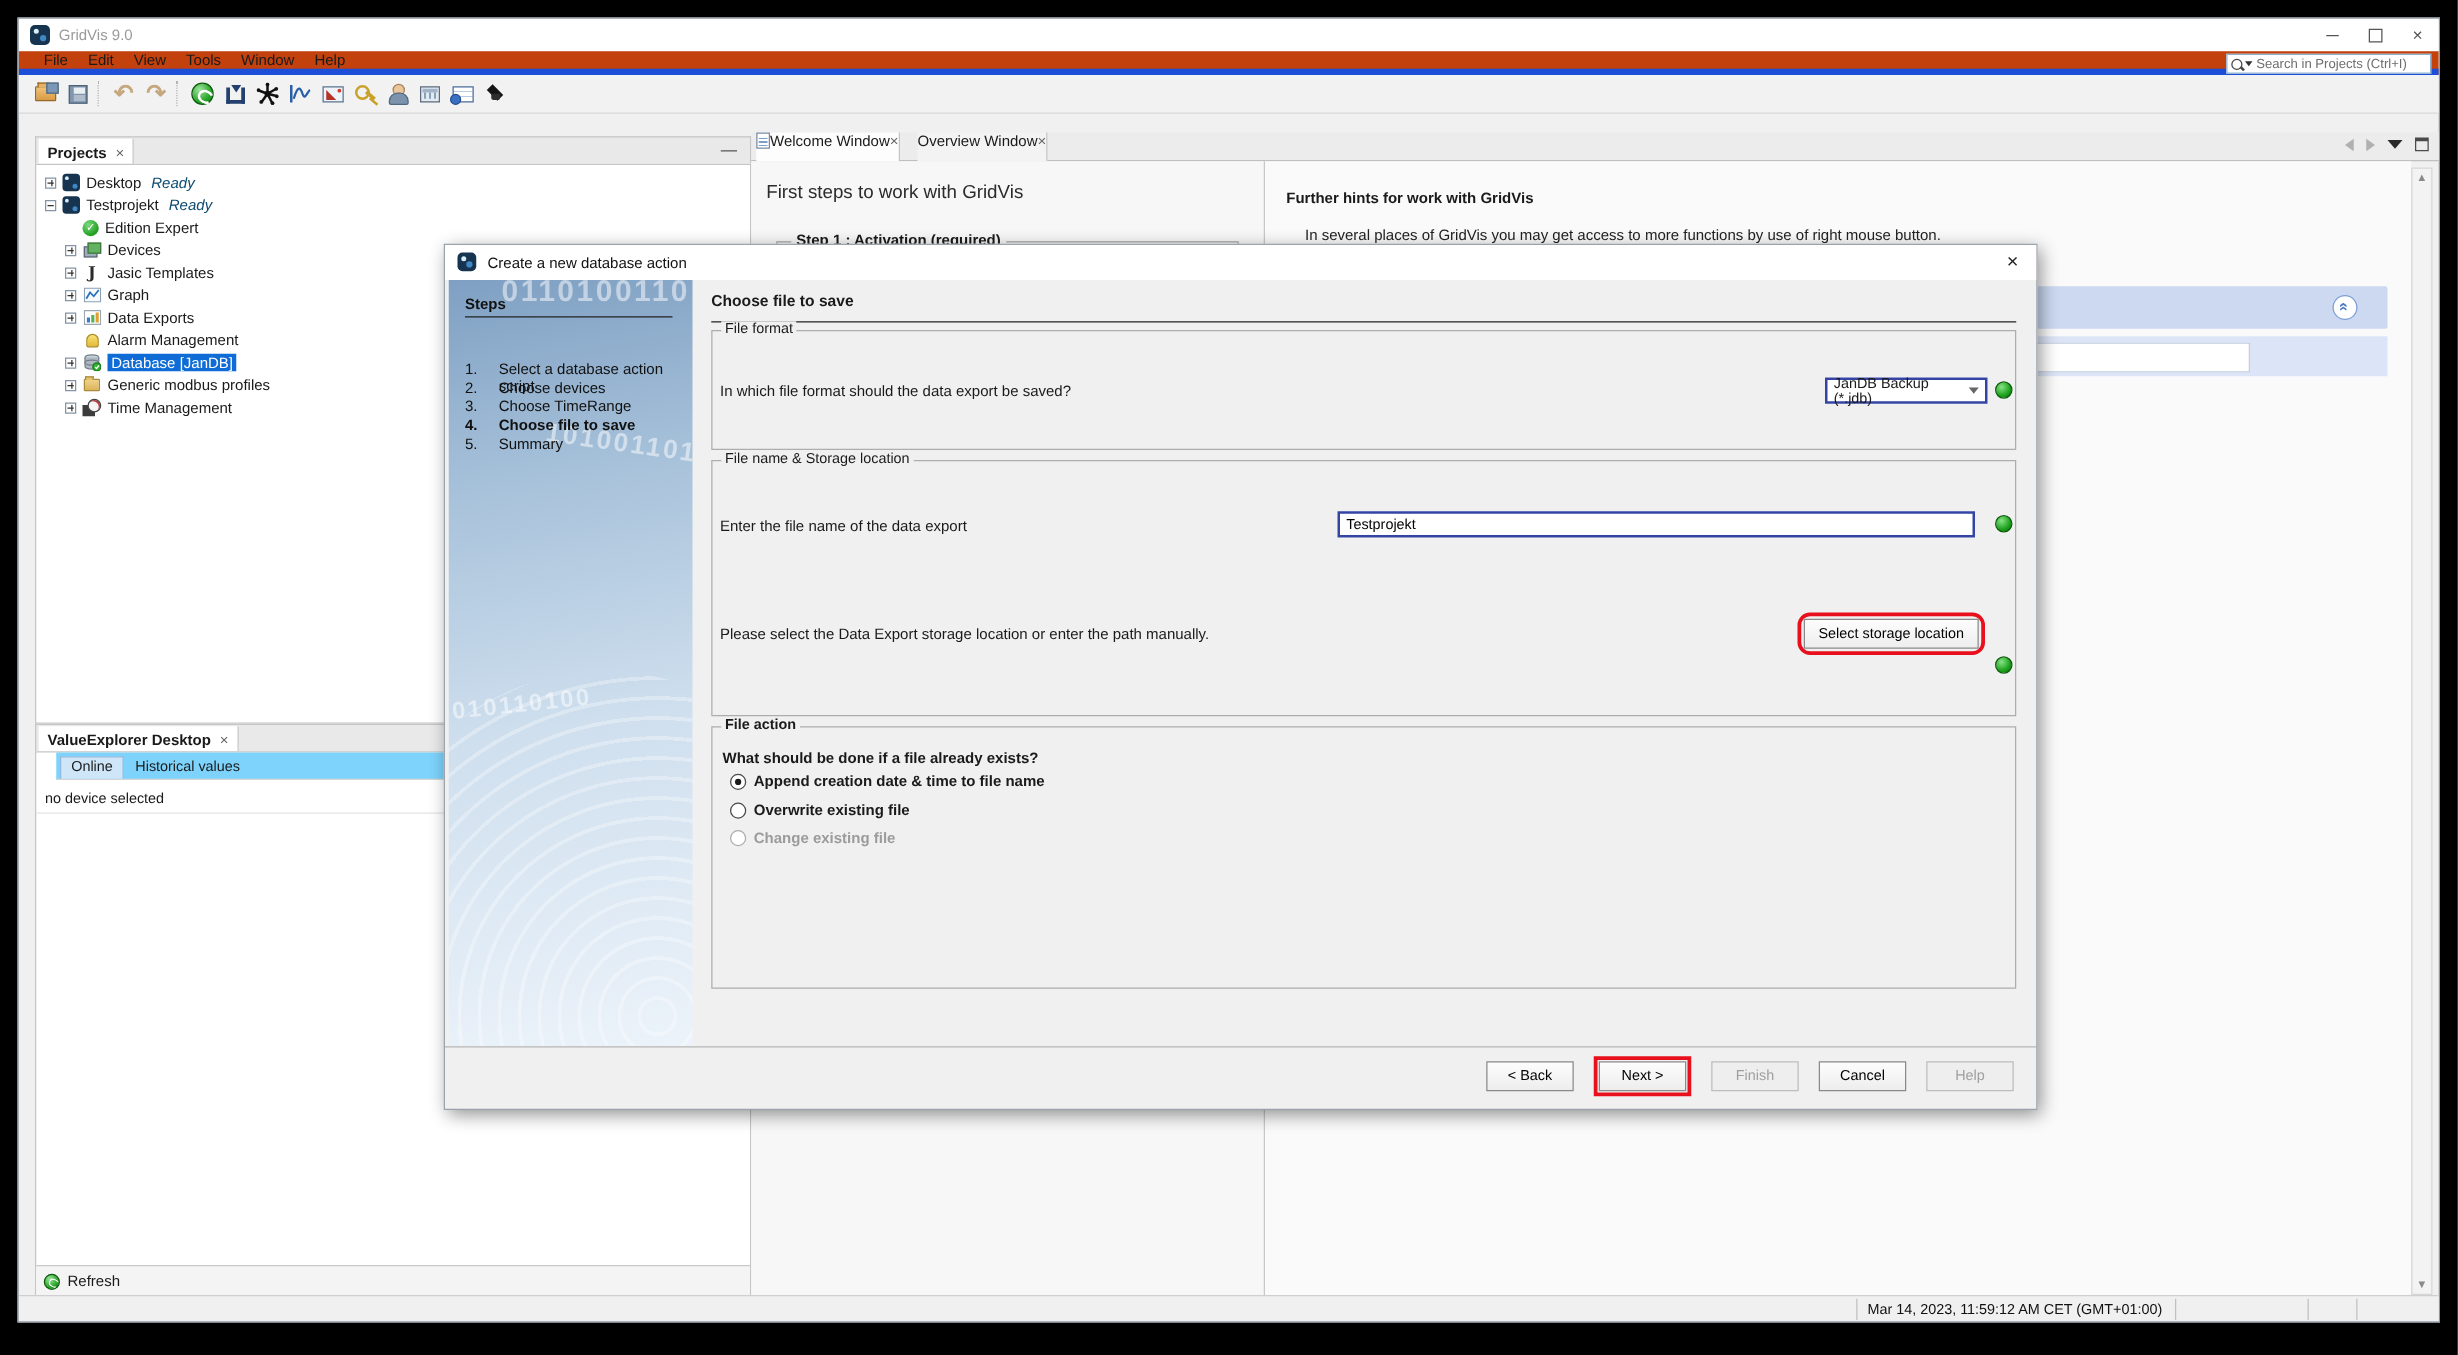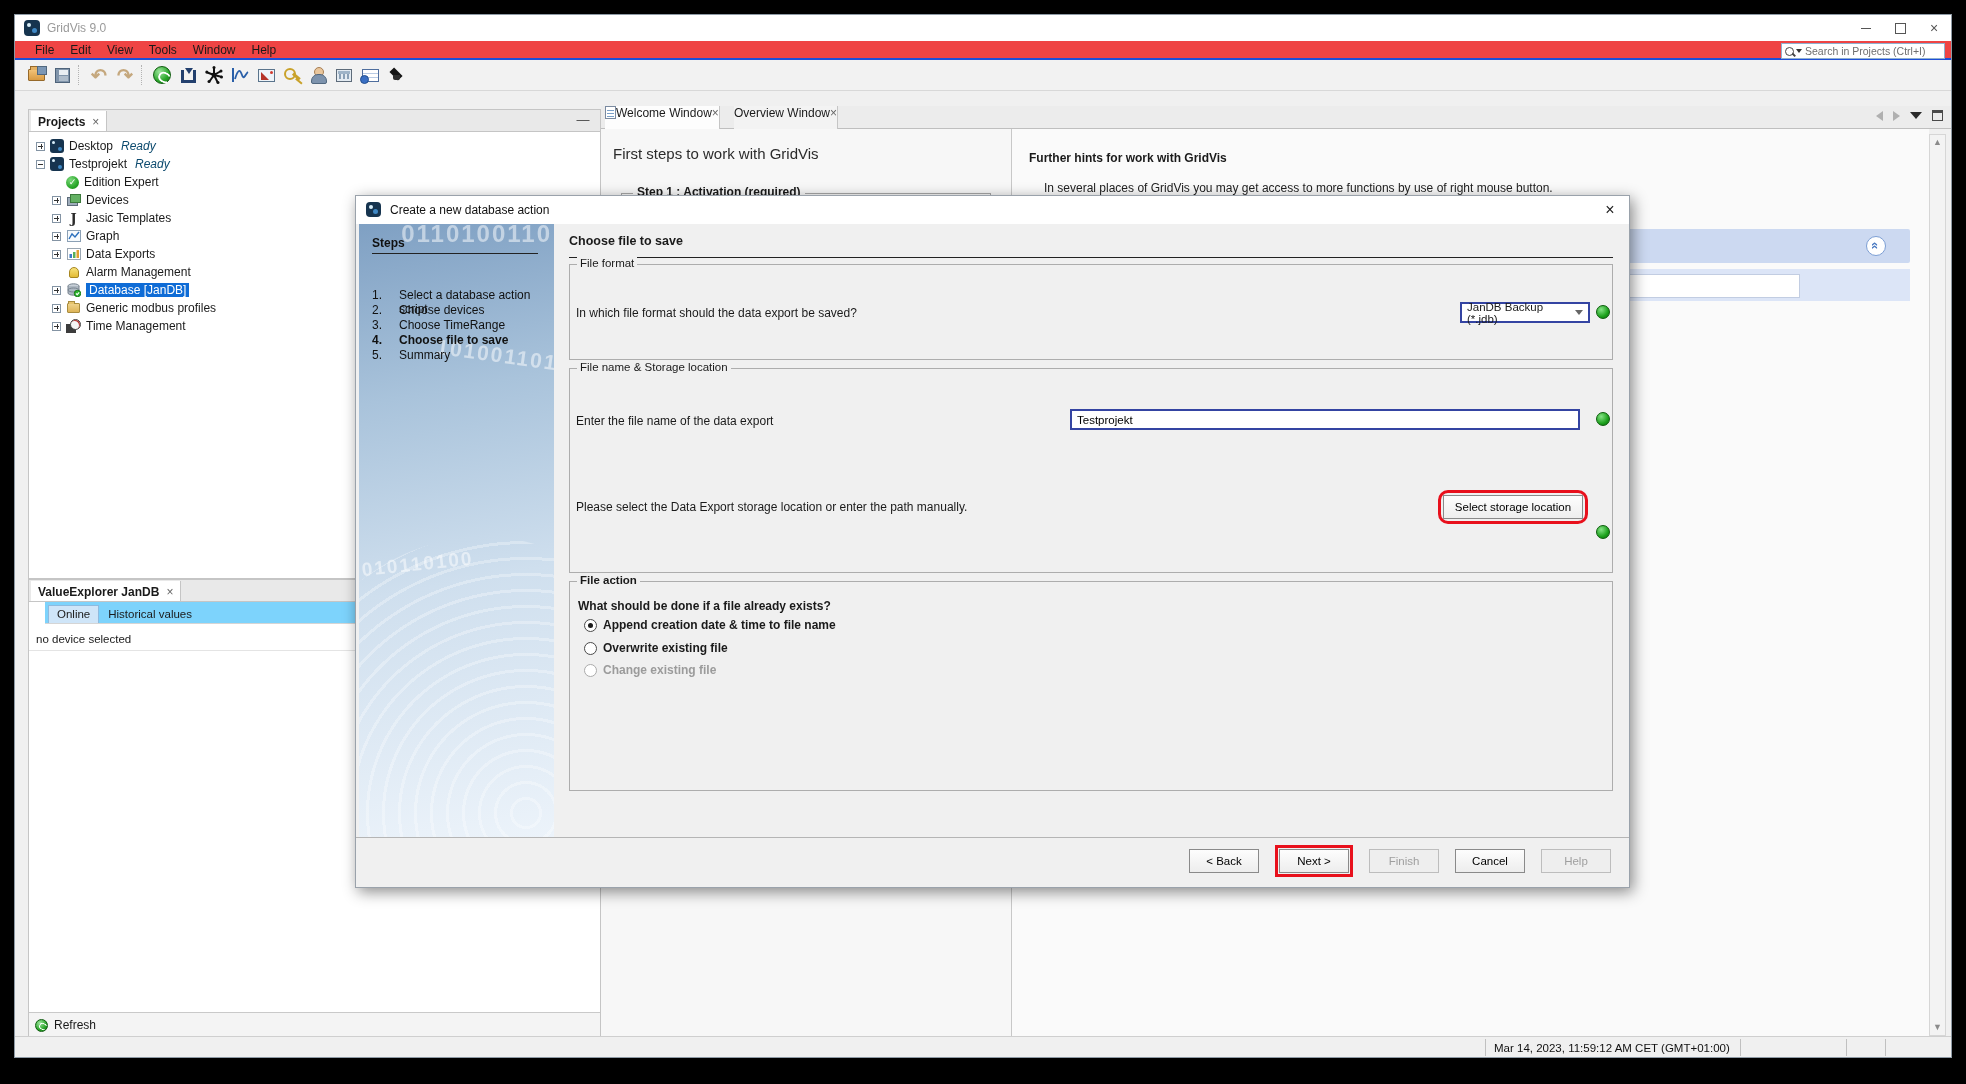--- a/index.html
+++ b/index.html
@@ -12,21 +12,21 @@
   .app-icon { position:absolute; left:9px; top:5px; width:16px; height:16px; background:#16344f; border-radius:4px; }
   .app-icon::before { content:""; position:absolute; left:3px; top:3px; width:4px; height:4px; border-radius:50%; background:#d8eef8; }
   .app-icon::after  { content:""; position:absolute; right:3px; bottom:3px; width:5px; height:5px; border-radius:50%; background:#3f88c5; }
   .app-title { position:absolute; left:32px; top:6px; font-size:12px; color:#9a9a9a; }
   .win-ctl { position:absolute; top:0; height:26px; width:34px; display:flex; align-items:center; justify-content:center; color:#555; }
   .wc-min::before { content:""; width:10px; height:1px; background:#555; }
   .wc-max::before { content:""; width:9px; height:9px; border:1px solid #555; }
   .wc-close { font-size:14px; }
 
   
-  .menubar { position:absolute; left:0; top:26px; width:100%; height:19px; background:#ef4444; display:flex; align-items:center; padding-left:12px; border-bottom:2px solid #1d4ed8; }
+  .menubar { position:absolute; left:0; top:26px; width:100%; height:19px; background:#c2410c; display:flex; align-items:center; padding-left:12px; border-bottom:5px solid #1d4ed8; }
   .menu-item { font-size:12px; padding:1px 8px; }
   .searchbox { position:absolute; right:6px; top:2px; width:164px; height:16px; background:#fff; border:1px solid #8fb0cf; display:flex; align-items:center; padding:0 3px; }
   .mag { width:9px; height:9px; border:1.5px solid #444; border-radius:50%; position:relative; flex:none; }
   .mag::after { content:""; position:absolute; width:4px; height:1.5px; background:#444; transform:rotate(45deg); right:-3px; bottom:-1px; }
   .mag-drop { width:0; height:0; border-left:3px solid transparent; border-right:3px solid transparent; border-top:4px solid #333; margin:0 3px 0 2px; }
   .searchbox input { border:none; outline:none; width:130px; font-size:10.5px; font-family:"Liberation Sans",sans-serif; color:#333; background:transparent; }
   .searchbox input::placeholder { color:#6e6e6e; }
 
   
   .toolbar { position:absolute; left:0; top:45px; width:100%; height:31px; background:#f2f2f2; border-bottom:1px solid #d8d8d8; display:flex; align-items:center; padding-left:8px; }
@@ -366,21 +366,21 @@
         <div class="tree-row ind">
           <span class="exp plus"></span>
           <span class="ti ti-time"></span>
           <span>Time Management</span>
         </div>
       </div>
     </div>
 
     <div class="panel-tabrow" style="top:470px;">
       <div class="panel-tab">
-        <span>ValueExplorer JanDB</span>
+        <span>ValueExplorer Desktop</span>
         <span class="tab-x">×</span>
       </div>
     </div>
     <div class="panel-body" style="top:492px; height:437px;">
       <div class="ve-subtabs" style="top:0;">
         <span class="ve-tab active">Online</span>
         <span class="ve-tab">Historical values</span>
       </div>
       <div class="ve-msg" style="margin-top:22px;">no device selected</div>
       <div class="refresh-row">

